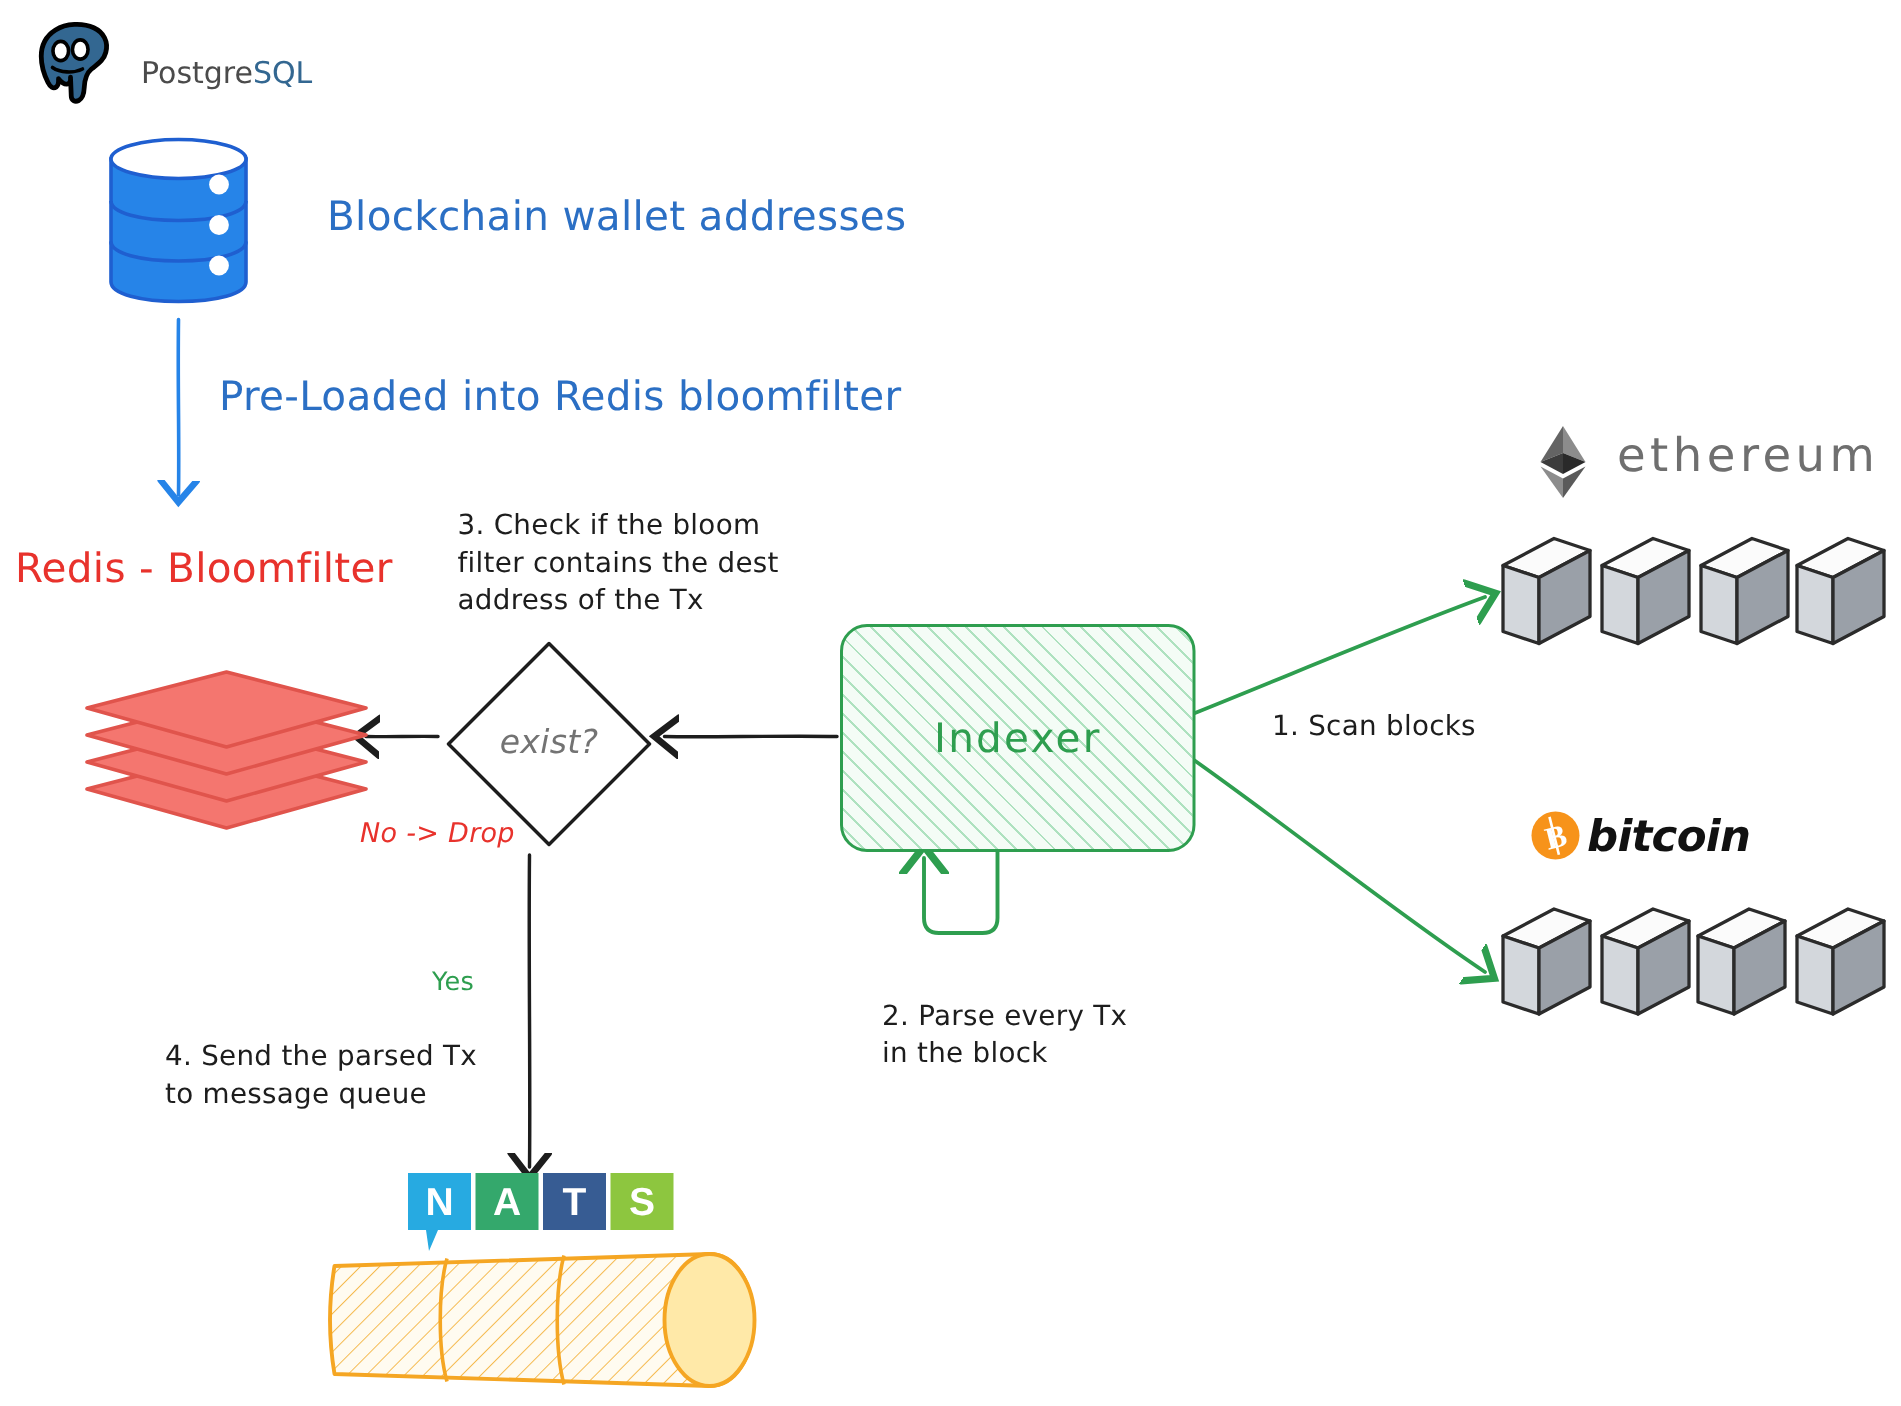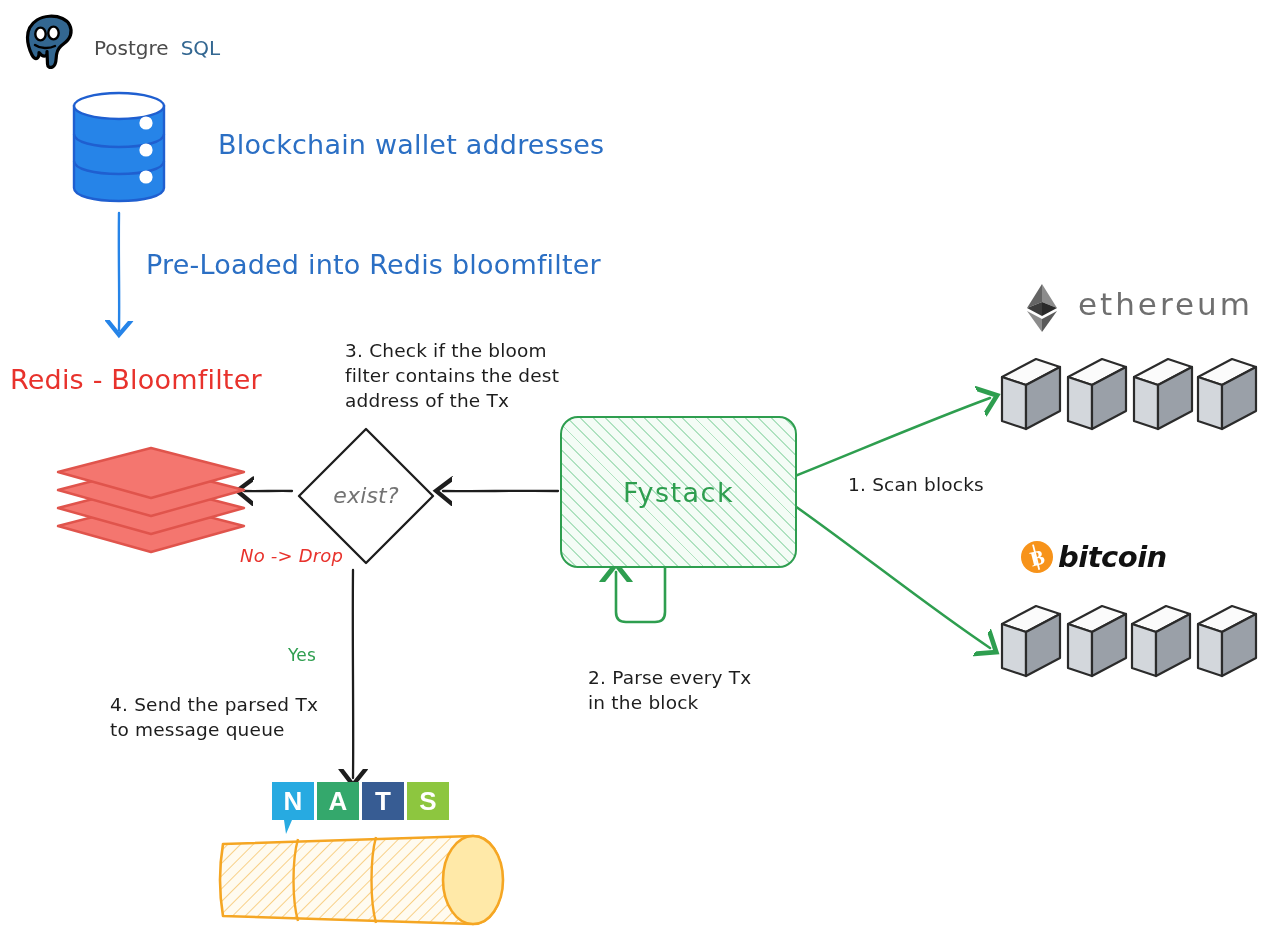--- a/index.html
+++ b/index.html
@@ -15,21 +15,21 @@
   .t-red-sm{color:#e8322c;font-size:18px;line-height:1.2;}
   .t-green-sm{color:#2e9e4f;font-size:17px;line-height:1.2;}
   .t-dark{color:#1d1d1d;font-size:18.5px;line-height:1.36;}
   .t-indexer{color:#2e9e4f;font-size:27px;letter-spacing:1.5px;}
 
   
   .pg-wrap{left:22px;top:12px;width:200px;height:62px;}
   .pg-text{position:absolute;left:60px;top:24px;font-size:20px;
            font-family:"DejaVu Sans",sans-serif;}
   .pg-text .a{color:#4b4b4b;margin-left:12px;}
-  .pg-text .b{color:#336791;margin-left:12px;}
+  .pg-text .b{color:#336791;}
 
   
   .db{left:66px;top:88px;width:106px;height:120px;}
 
   
   .stack{left:44px;top:440px;width:215px;height:120px;}
 
   
   .diamond{left:295px;top:425px;width:142px;height:142px;}
   .diamond-label{position:absolute;left:0;top:58px;width:142px;text-align:center;
@@ -135,21 +135,21 @@
   <div class="abs hand t-blue" style="left:218px;top:128px;">Blockchain wallet addresses</div>
 
   <div class="abs hand t-blue" style="left:146px;top:248px;">Pre-Loaded into Redis bloomfilter</div>
 
   <div class="abs hand t-red" style="left:10px;top:363px;">Redis - Bloomfilter</div>
 
   <div class="abs hand t-red-sm" style="left:240px;top:545px;font-style:italic;">No -&gt; Drop</div>
 
   <div class="abs hand t-green-sm" style="left:288px;top:645px;">Yes</div>
 
-  <div class="abs hand t-dark" style="left:305px;top:338px;white-space:pre-line;margin-left:40px;">3. Check if the bloom
+  <div class="abs hand t-dark" style="left:305px;top:338px;white-space:pre-line;">3. Check if the bloom
 filter contains the dest
 address of the Tx</div>
 
   <div class="abs hand t-dark" style="left:848px;top:472px;white-space:pre-line;">1. Scan blocks</div>
 
   <div class="abs hand t-dark" style="left:588px;top:665px;white-space:pre-line;">2. Parse every Tx
 in the block</div>
 
   <div class="abs hand t-dark" style="left:110px;top:692px;white-space:pre-line;">4. Send the parsed Tx
 to message queue</div>
@@ -166,21 +166,21 @@
   </div>
 
   <div class="abs diamond">
     <svg class="abs" style="left:0;top:0;" width="142" height="142" viewBox="0 0 142 142">
       <path d="M71,4 L138,71 L71,138 L4,71 Z" fill="#ffffff" stroke="#1d1d1d" stroke-width="2.3" stroke-linejoin="round"></path>
     </svg>
     <div class="diamond-label hand">exist?</div>
   </div>
 
   <div class="abs idxbox">
-    <span class="hand t-indexer">Fystack</span>
+    <span class="hand t-indexer">Indexer</span>
   </div>
 
   <div class="abs eth-wrap">
     <svg width="44" height="52" viewBox="0 0 44 52">
       <path d="M22,2 L22,20 L37,26 Z" fill="#8c8c8c"></path>
       <path d="M22,2 L7,26 L22,20 Z" fill="#646464"></path>
       <path d="M22,20 L7,26 L22,34 Z" fill="#3c3c3c"></path>
       <path d="M22,20 L37,26 L22,34 Z" fill="#2a2a2a"></path>
       <path d="M22,37 L7,29 L22,50 Z" fill="#8c8c8c"></path>
       <path d="M22,37 L37,29 L22,50 Z" fill="#5a5a5a"></path>

